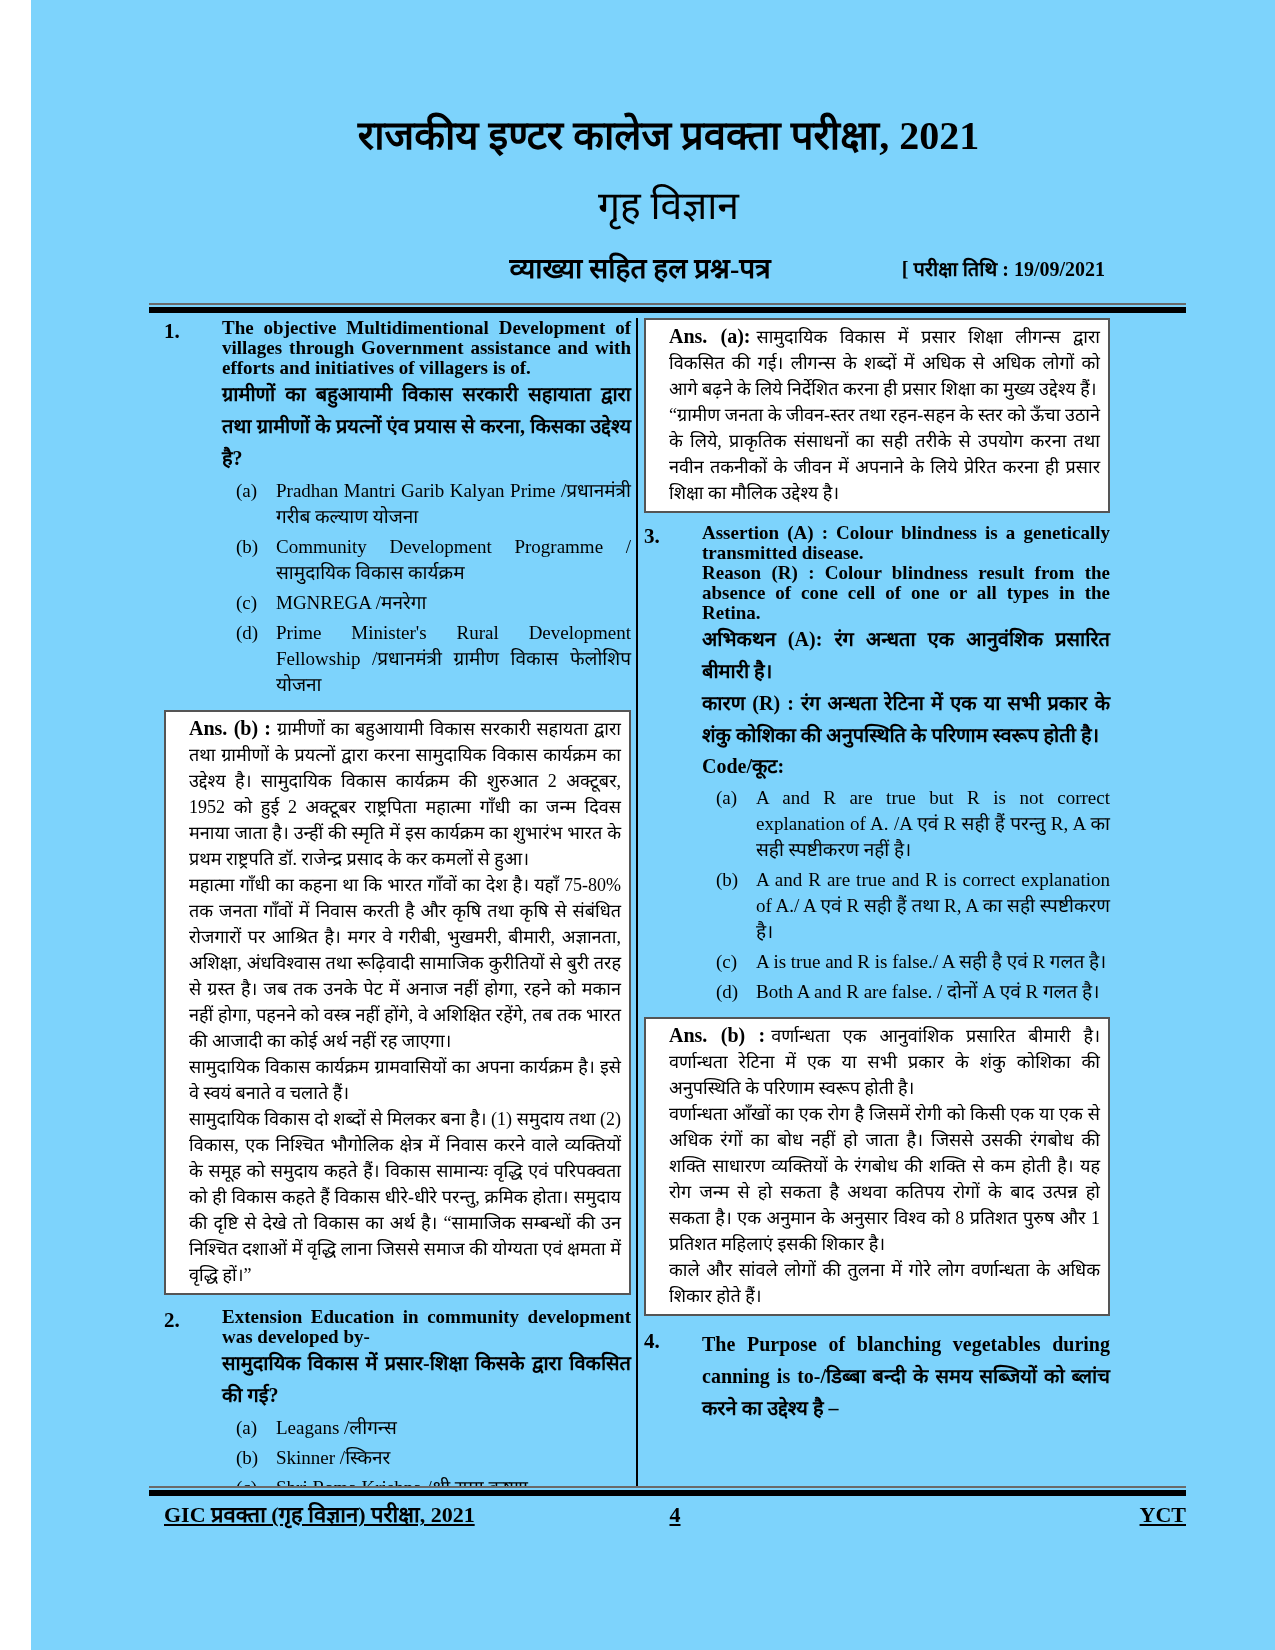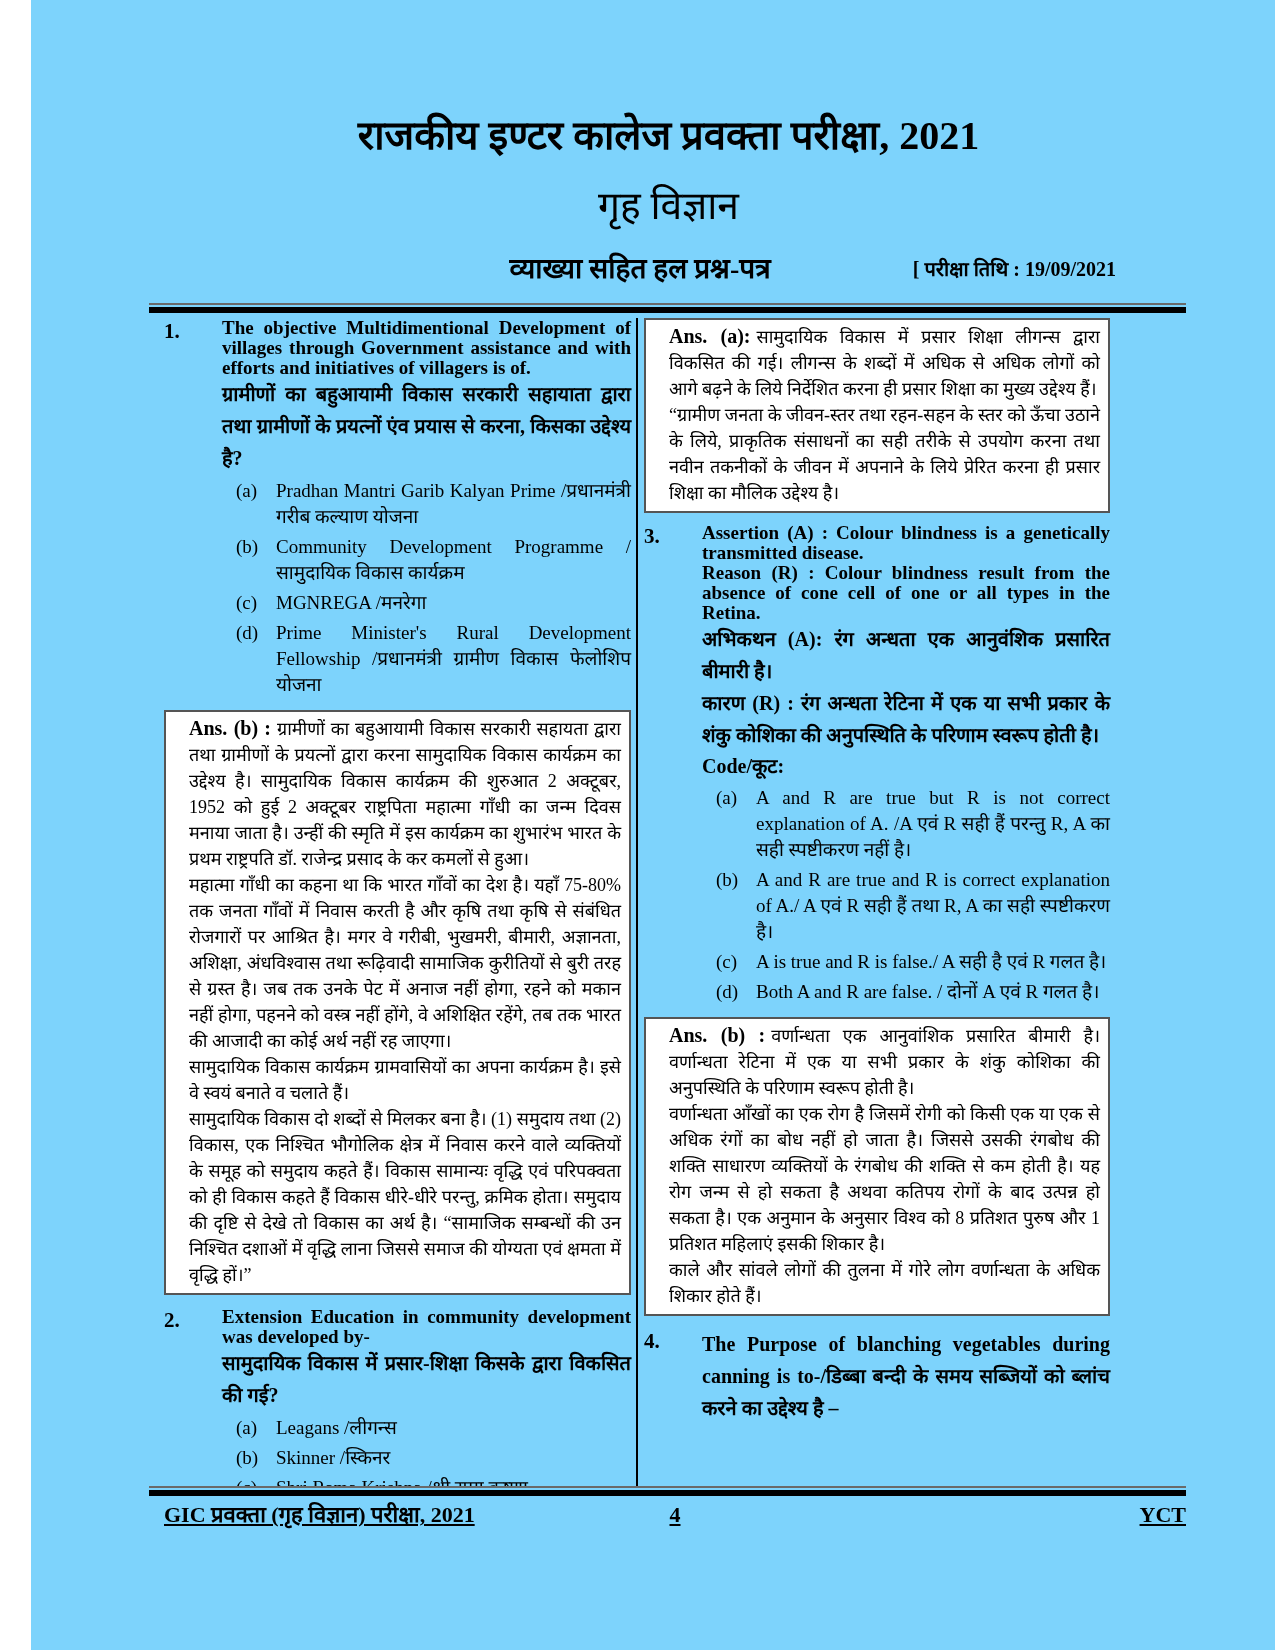--- a/index.html
+++ b/index.html
@@ -19,21 +19,21 @@
   }
   .h-subject {
     position: absolute; top: 178px; left: 0; width: 100%;
     text-align: center; font-size: 39px; font-weight: normal; line-height: 56px;
   }
   .h-subrow {
     position: absolute; top: 248px; left: 133px; width: 952px;
     text-align: center; height: 40px;
   }
   .h-subtitle { font-size: 28px; font-weight: bold; }
-  .h-date { position: absolute; right: 0; top: 7px; font-size: 20px; font-weight: bold; }
+  .h-date { position: absolute; right: 11px; top: 7px; font-size: 20px; font-weight: bold; }
 
   
   .hrule { position: absolute; left: 118px; width: 1037px; }
   .hrule .thin { height: 2px; background: #6a6a6a; margin-bottom: 2px; }
   .hrule .thick { height: 6px; background: #000; }
   .rule-top { top: 303px; }
   .rule-bottom { top: 1486px; }
 
   
   .columns {

